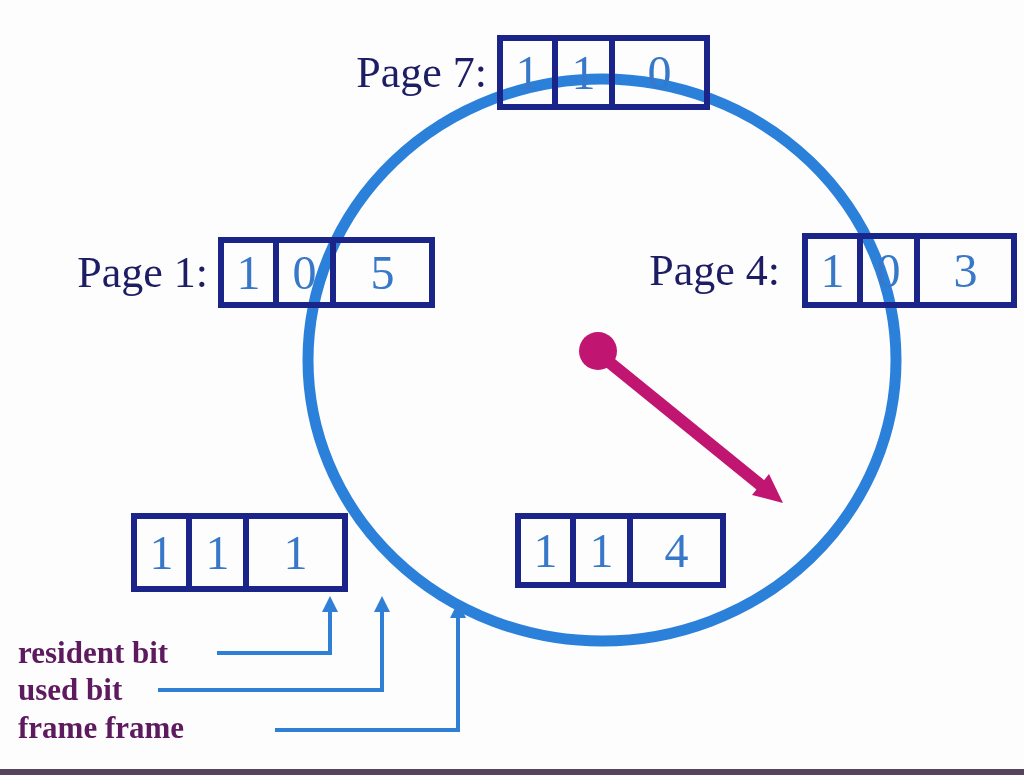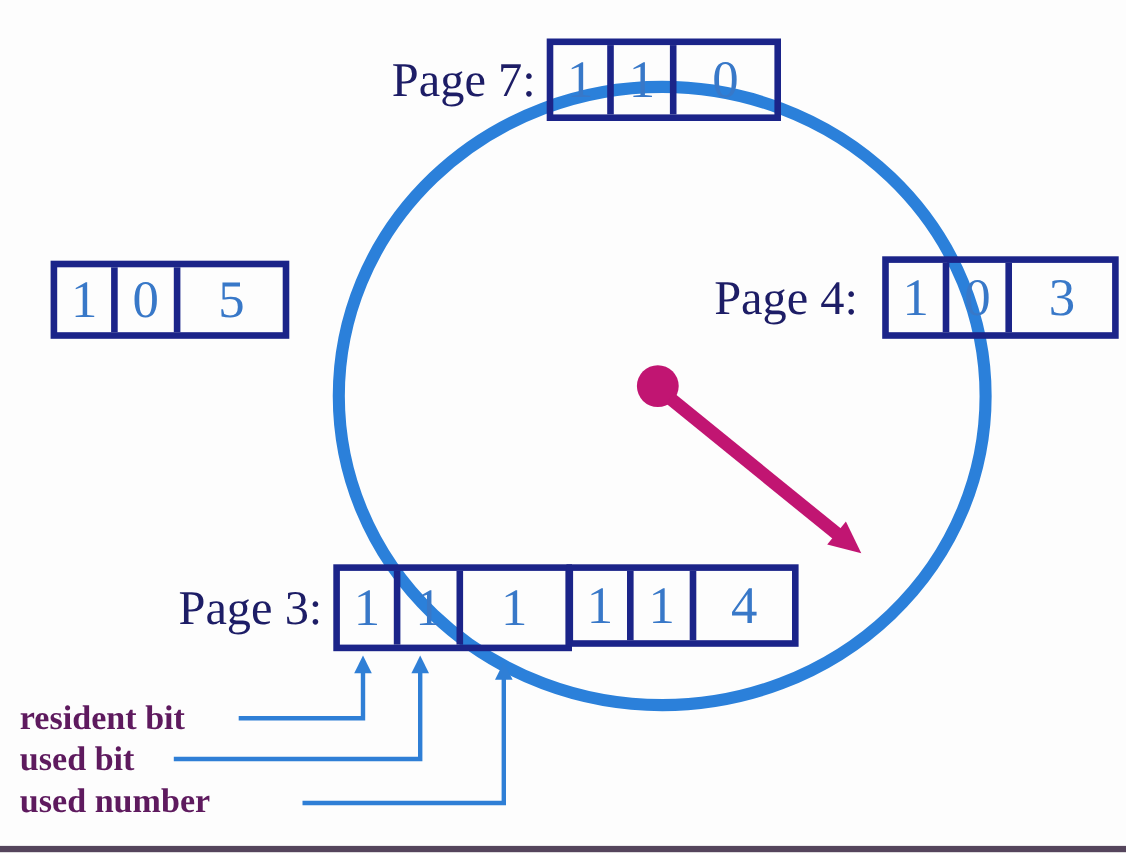--- a/index.html
+++ b/index.html
@@ -80,51 +80,51 @@
   <div class="page-entry pe-page7">
     <span class="page-label">Page 7:</span>
     <div class="bit-box">
       <div class="cell cell-resident">1</div>
       <div class="cell cell-used">1</div>
       <div class="cell cell-frame">0</div>
     </div>
   </div>
 
   <div class="page-entry pe-page1">
+    <span class="page-label">Page 1:</span>
     <div class="bit-box">
       <div class="cell cell-resident">1</div>
       <div class="cell cell-used">0</div>
       <div class="cell cell-frame">5</div>
     </div>
   </div>
 
   <div class="page-entry pe-page4">
     <span class="page-label">Page 4:</span>
     <div class="bit-box">
       <div class="cell cell-resident">1</div>
       <div class="cell cell-used">0</div>
       <div class="cell cell-frame">3</div>
     </div>
   </div>
 
   <div class="page-entry pe-page3">
-    <span class="page-label">Page 3:</span>
     <div class="bit-box">
       <div class="cell cell-resident">1</div>
       <div class="cell cell-used">1</div>
       <div class="cell cell-frame">1</div>
     </div>
   </div>
 
   <div class="page-entry pe-page0">
     <div class="bit-box">
       <div class="cell cell-resident">1</div>
       <div class="cell cell-used">1</div>
       <div class="cell cell-frame">4</div>
     </div>
   </div>
 
   <div class="legend-item leg-resident">resident bit</div>
   <div class="legend-item leg-used">used bit</div>
-  <div class="legend-item leg-frame">used number</div>
+  <div class="legend-item leg-frame">frame frame</div>
 
   <div class="bottom-strip"></div>
 </div>
 
 </body></html>

